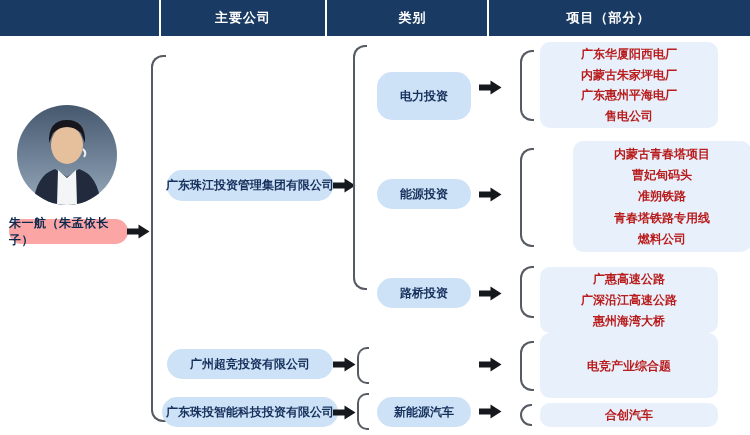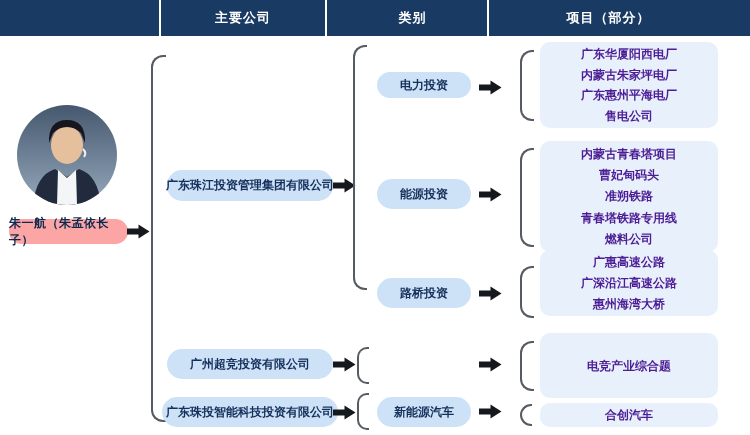--- a/index.html
+++ b/index.html
@@ -32,21 +32,21 @@
   
   .pill {
     position:absolute; box-sizing:border-box;
     background:#cde2f7; border-radius:15px; color:#16305c; font-size:12px; font-weight:bold;
     display:flex; align-items:center; justify-content:center; white-space:nowrap;
   }
 
   
   .proj {
     position:absolute; box-sizing:border-box; left:540px; width:178px;
-    background:#e7f0fb; border-radius:10px; color:#4c1d95; font-size:12px; font-weight:bold;
+    background:#e7f0fb; border-radius:10px; color:#b91c1c; font-size:12px; font-weight:bold;
     display:flex; flex-direction:column; justify-content:space-around; text-align:center;
     padding:2px 0;
   }
   .proj span { line-height:1; }
 
   
   .bracket {
     position:absolute; box-sizing:border-box;
     border:2px solid #565b63; border-right:none;
     border-radius:12px 0 0 12px;
@@ -95,21 +95,21 @@
     </svg>
   <svg class="arrow" style="left:333px; top:405px;" viewBox="0 0 23 15">
       <path d="M0 4.5 H11.5 V0.5 L22.5 7.5 L11.5 14.5 V10.5 H0 Z" fill="#15181d"></path>
     </svg>
 
   <div class="bracket" style="left:353px; top:45px; width:14px; height:245px;"></div>
 
   <div class="bracket" style="left:357px; top:347px; width:12px; height:37px; border-radius:10px 0 0 10px;"></div>
   <div class="bracket" style="left:357px; top:393px; width:12px; height:37px; border-radius:10px 0 0 10px;"></div>
 
-  <div class="pill" style="left:377px; top:72px; width:94px; height:26px;">电力投资</div>
+  <div class="pill" style="left:377px; top:72px; width:94px; height:48px;">电力投资</div>
   <div class="pill" style="left:377px; top:179px; width:94px; height:30px;">能源投资</div>
   <div class="pill" style="left:377px; top:278px; width:94px; height:30px;">路桥投资</div>
   <div class="pill" style="left:377px; top:397px; width:94px; height:30px;">新能源汽车</div>
 
   <svg class="arrow" style="left:479px; top:80px;" viewBox="0 0 23 15">
       <path d="M0 4.5 H11.5 V0.5 L22.5 7.5 L11.5 14.5 V10.5 H0 Z" fill="#15181d"></path>
     </svg>
   <svg class="arrow" style="left:479px; top:187px;" viewBox="0 0 23 15">
       <path d="M0 4.5 H11.5 V0.5 L22.5 7.5 L11.5 14.5 V10.5 H0 Z" fill="#15181d"></path>
     </svg>
@@ -128,28 +128,28 @@
   <div class="bracket" style="left:520px; top:266px; width:14px; height:52px;"></div>
   <div class="bracket" style="left:520px; top:341px; width:14px; height:50px;"></div>
   <div class="bracket" style="left:520px; top:404px; width:12px; height:22px; border-radius:11px 0 0 11px;"></div>
 
   <div class="proj" style="top:42px; height:86px;">
     <span>广东华厦阳西电厂</span>
     <span>内蒙古朱家坪电厂</span>
     <span>广东惠州平海电厂</span>
     <span>售电公司</span>
   </div>
-  <div class="proj" style="top:141px; height:111px;">
+  <div class="proj" style="top:141px; height:111px;margin-left:33px;">
     <span>内蒙古青春塔项目</span>
     <span>曹妃甸码头</span>
     <span>准朔铁路</span>
     <span>青春塔铁路专用线</span>
     <span>燃料公司</span>
   </div>
-  <div class="proj" style="top:250px; height:66px;">
+  <div class="proj" style="top:267px; height:66px;">
     <span>广惠高速公路</span>
     <span>广深沿江高速公路</span>
     <span>惠州海湾大桥</span>
   </div>
   <div class="proj" style="top:333px; height:65px;">
     <span>电竞产业综合题</span>
   </div>
   <div class="proj" style="top:403px; height:24px;">
     <span>合创汽车</span>
   </div>

